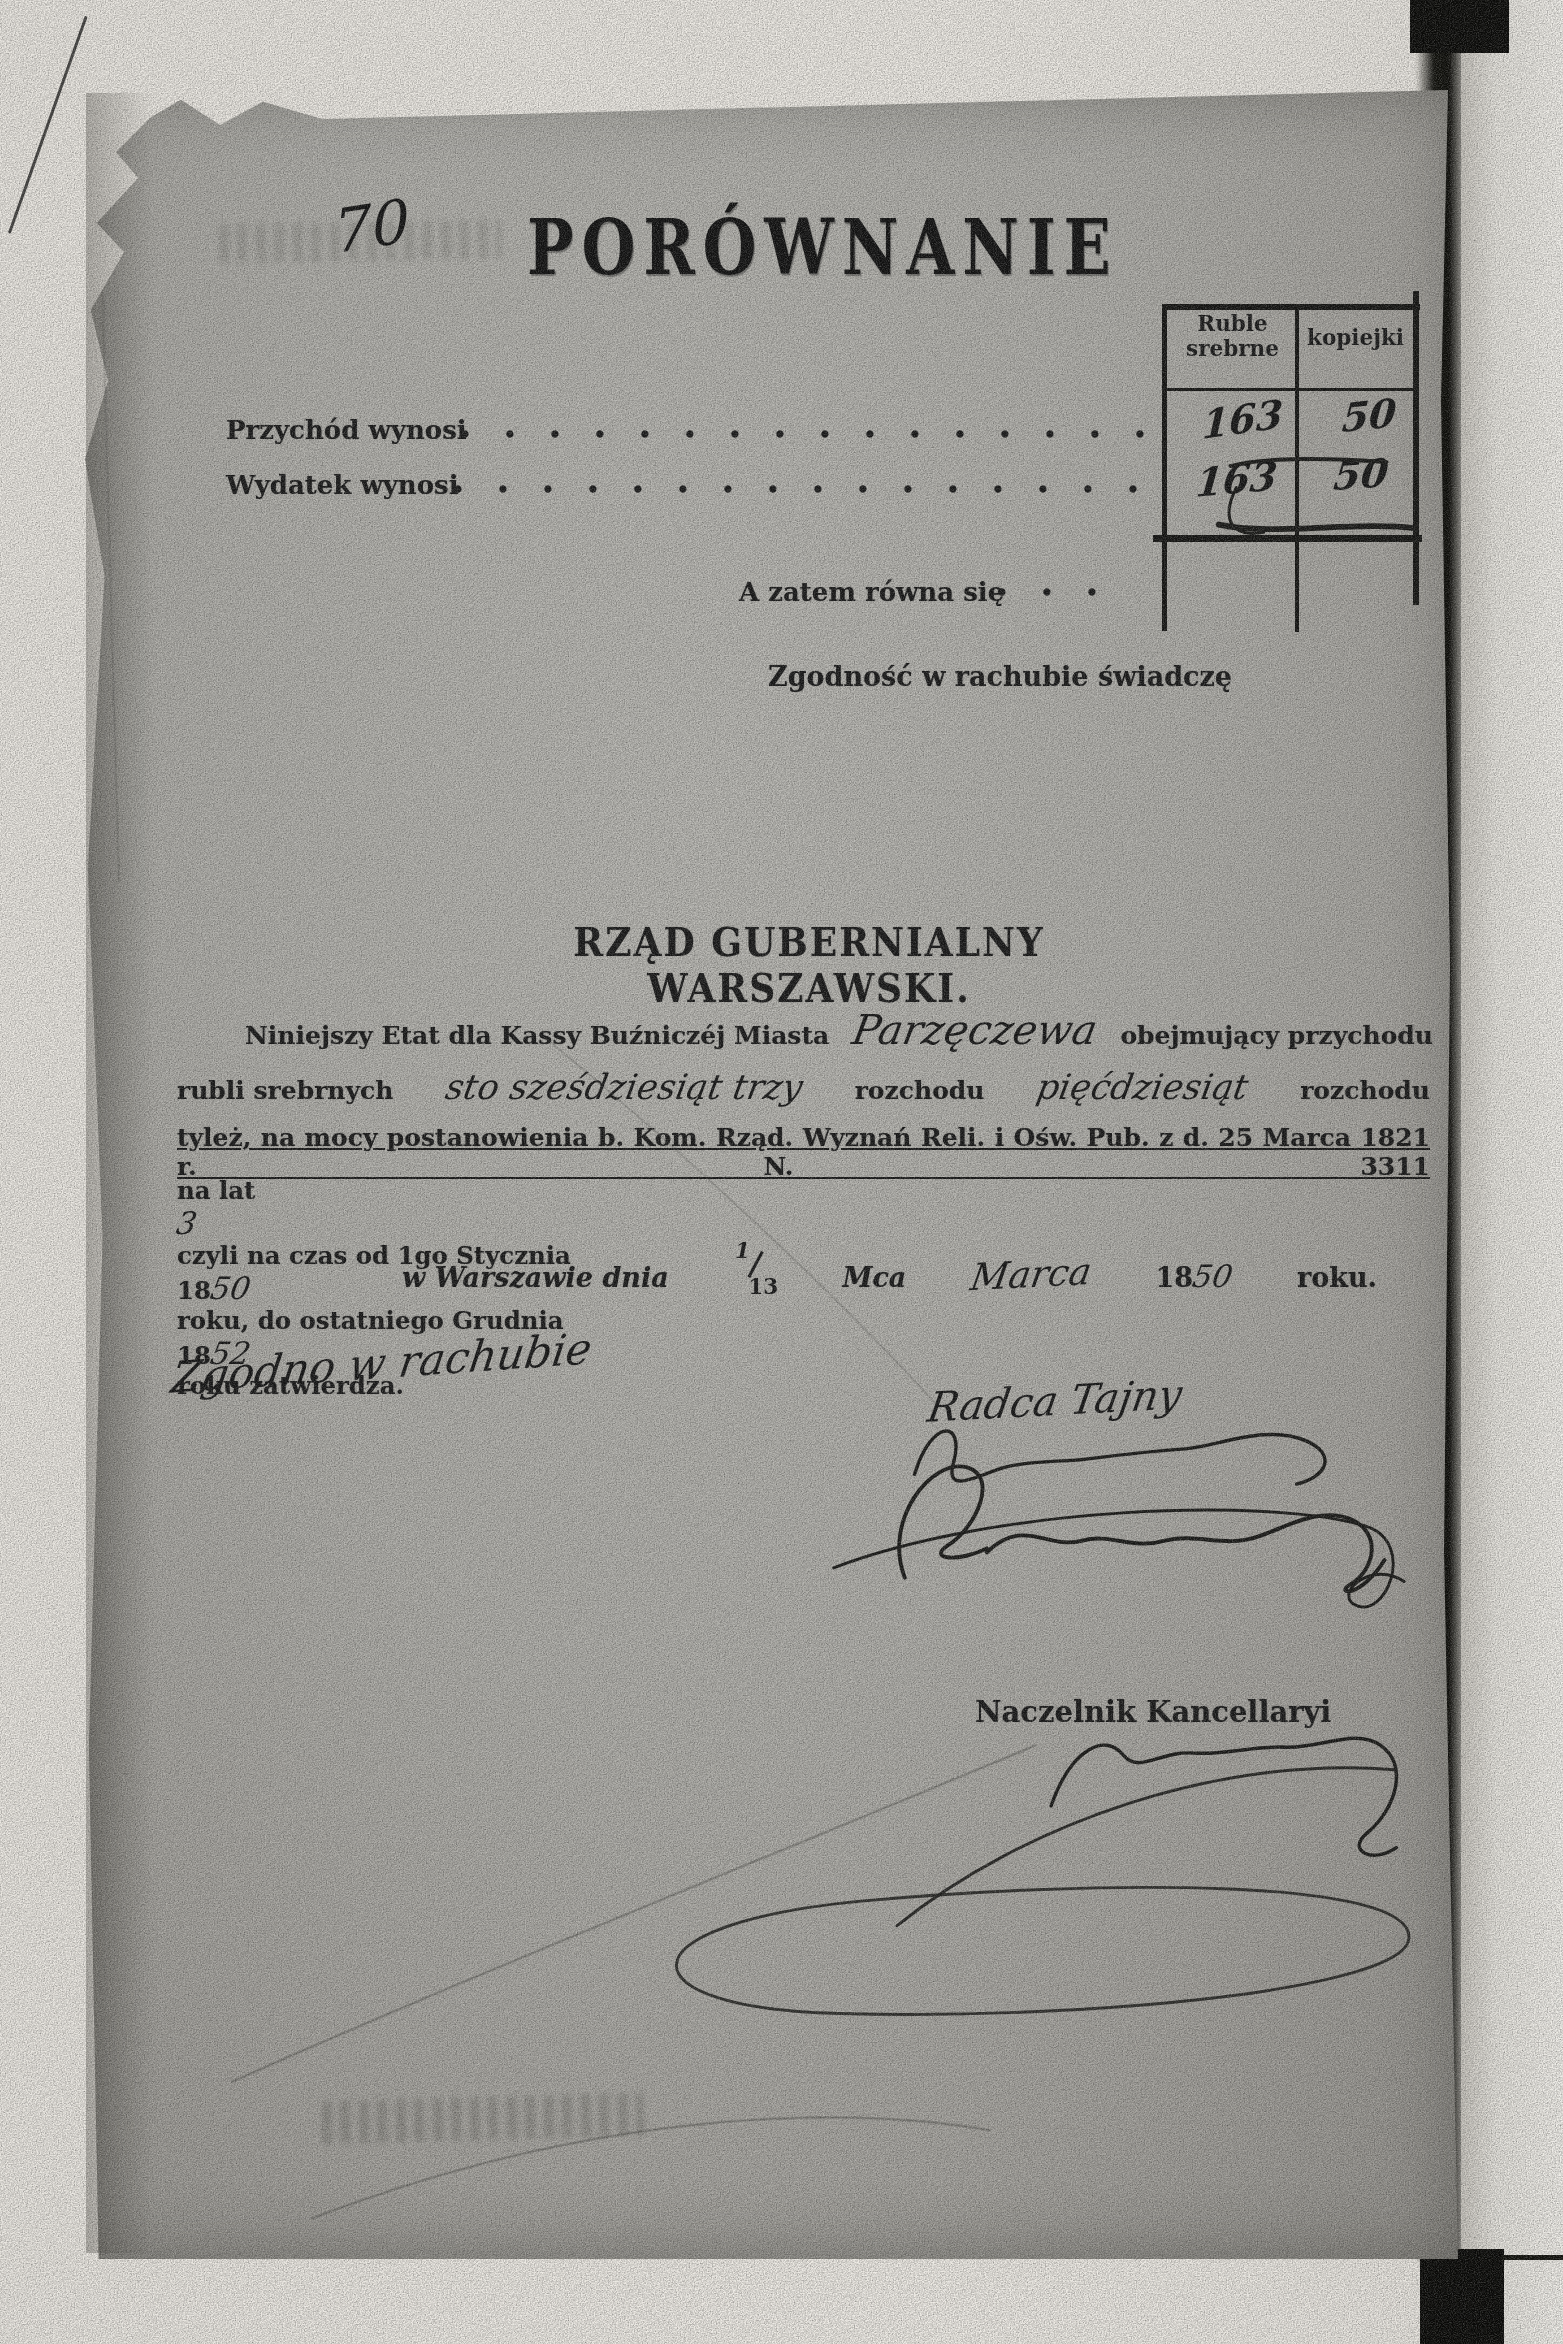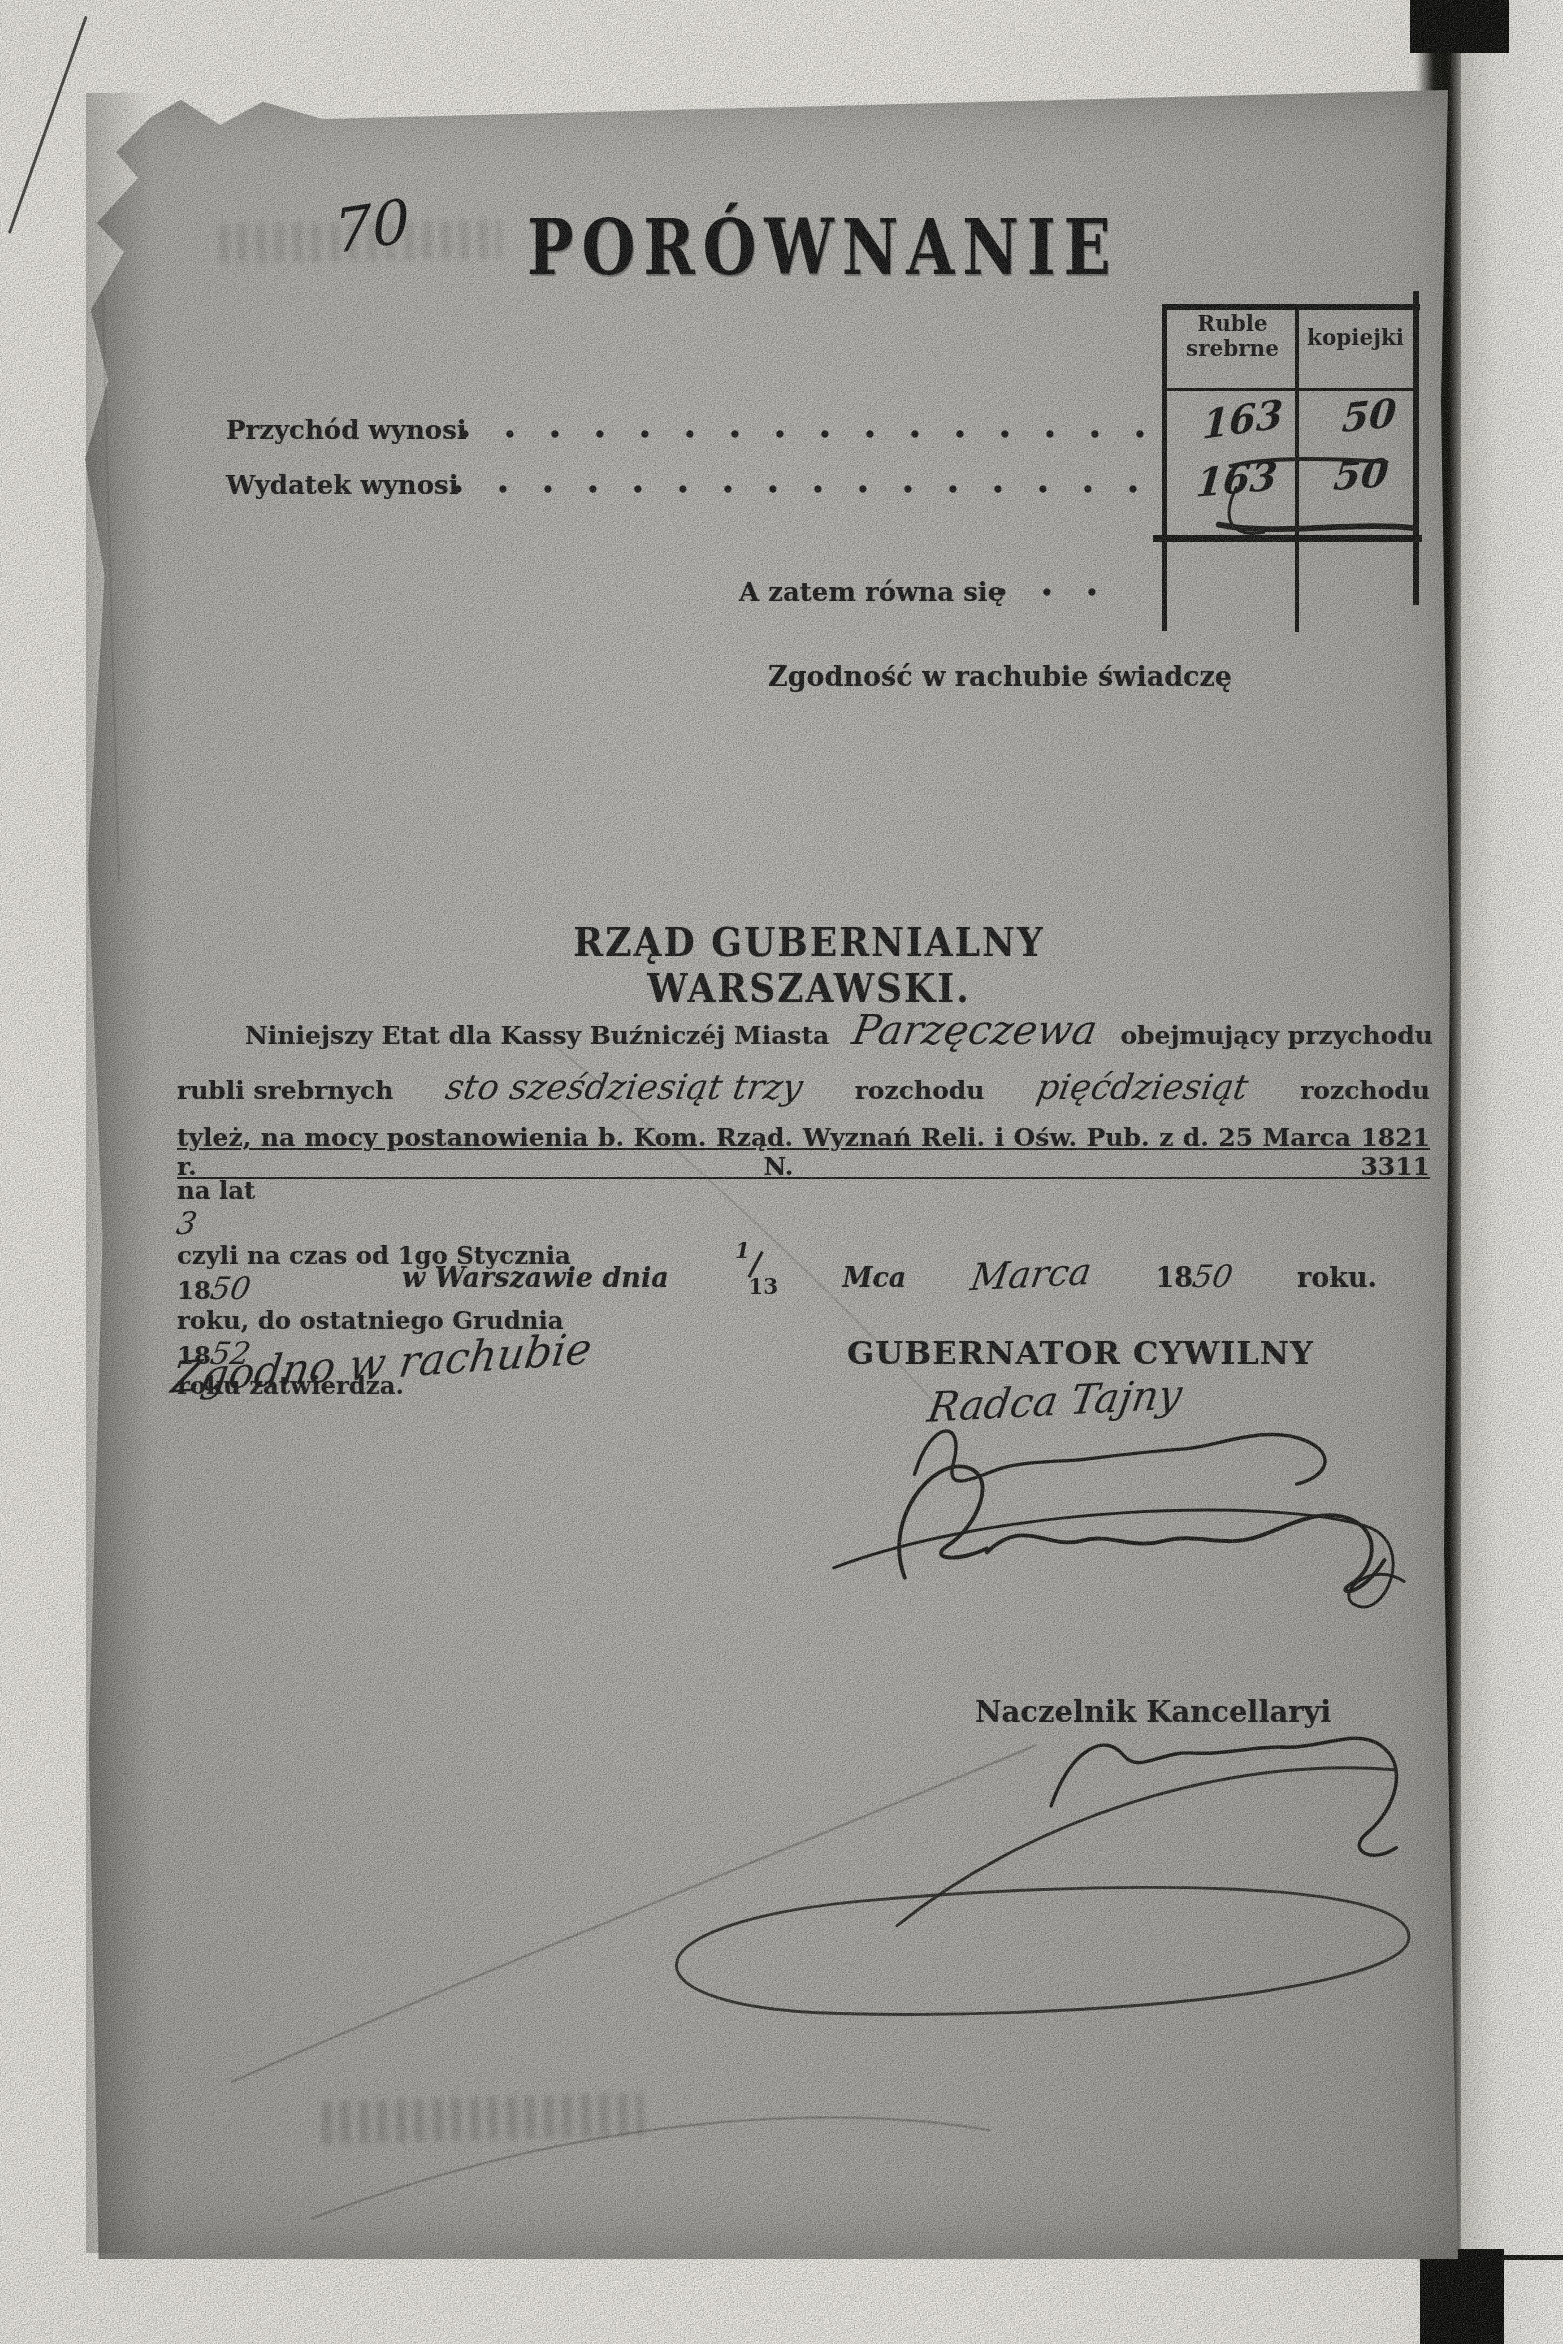--- a/index.html
+++ b/index.html
@@ -148,21 +148,20 @@
       <span class="fden">13</span>
     </span>
     <span class="pr it">Mca</span>
     <span class="hw" style="font-size:37px;transform:rotate(-3deg) skewX(-12deg);">Marca</span>
     <span><span class="pr">18</span><span class="hw yr">50</span></span>
     <span class="pr">roku.</span>
   </div>
 
   <div class="abs hw" style="left:171px;top:1338px;font-size:43px;transform:rotate(-4deg) skewX(-12deg);">Zgodno w rachubie</div>
 
-  <div class="abs pr" style="left:847px;top:1334px;font-size:32px;letter-spacing:1px;">GUBERNATOR CYWILNY</div>
   <div class="abs hw" style="left:928px;top:1377px;font-size:41px;transform:rotate(-3deg) skewX(-12deg);">Radca Tajny</div>
 
   <div class="abs pr" style="left:975px;top:1695px;font-size:29px;">Naczelnik Kancellaryi</div>
 
   <svg class="overlay" width="1563" height="2344" viewBox="0 0 1603 2404">
     <g fill="none" stroke="#1c1c1a" stroke-linecap="round">
 
       <path d="M88,18 L10,238" stroke-width="3" opacity=".8"></path>
 
       <path d="M1262,478 C1300,468 1370,470 1422,474" stroke-width="4"></path>

